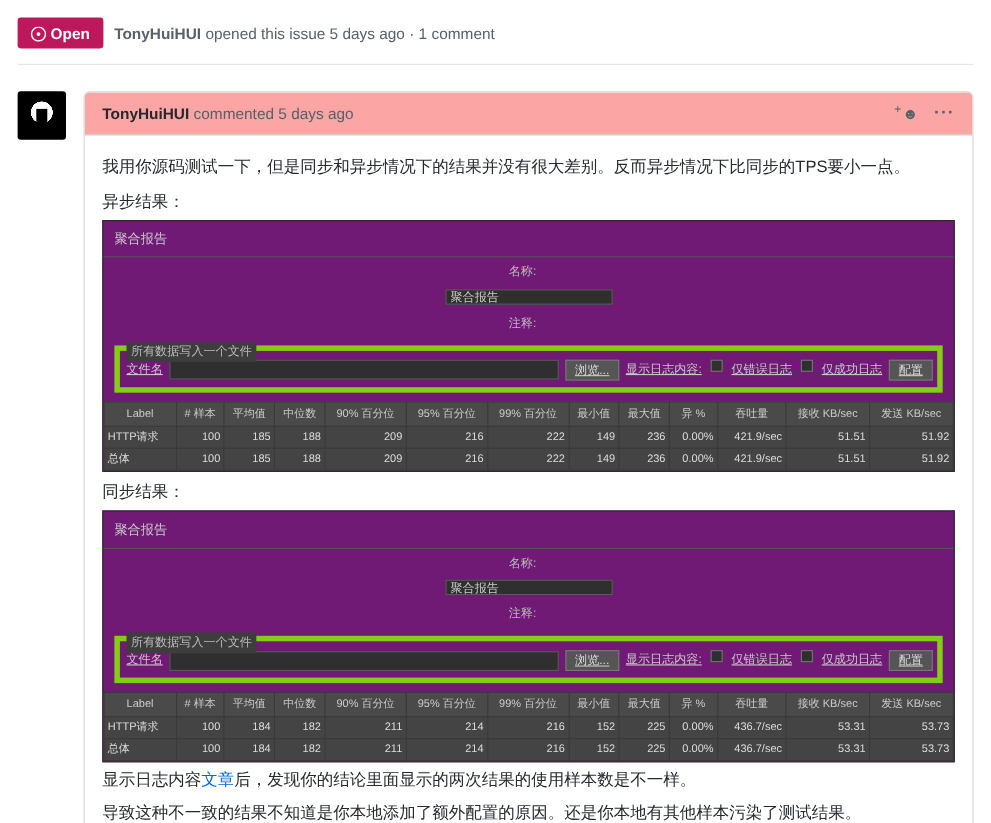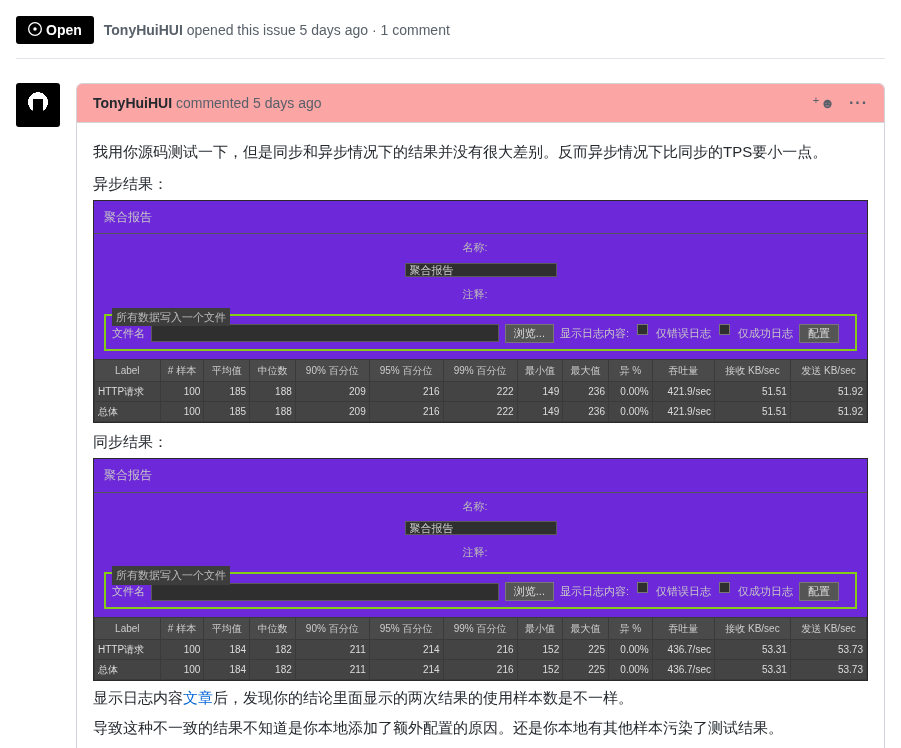--- a/index.html
+++ b/index.html
@@ -2,46 +2,46 @@
 <html><head>
 <meta charset="utf-8">
 <style>
 * { box-sizing: border-box; margin: 0; padding: 0; }
 body { font-family: -apple-system, BlinkMacSystemFont, "Segoe UI", Helvetica, Arial, sans-serif; color: #24292e; background: #fff; font-size: 14px; width: 901px; }
 .header { padding: 16px 16px 8px 16px; }
 .title-row { display: flex; align-items: baseline; gap: 8px; margin-bottom: 12px; }
 .issue-title { font-size: 30px; font-weight: 400; color: #24292e; }
 .issue-number { font-size: 30px; font-weight: 300; color: #6a737d; }
 .meta-row { display: flex; align-items: center; gap: 10px; padding-bottom: 14px; border-bottom: 1px solid #e1e4e8; }
-.state-badge { display: inline-flex; align-items: flex-start; gap: 4px; background: #000000; color: #fff; padding: 6px 12px; border-radius: 3px; font-weight: 600; font-size: 14px; }
+.state-badge { display: inline-flex; align-items: flex-end; gap: 4px; background: #be185d; color: #fff; padding: 6px 12px; border-radius: 3px; font-weight: 600; font-size: 14px; }
 .state-badge svg { fill: #fff; }
 .meta-text { color: #586069; }
 .meta-author { color: #586069; font-weight: 600; }
 .timeline { display: flex; padding: 16px; gap: 16px; }
 .avatar { width: 44px; height: 44px; border-radius: 3px; background: #000; display: flex; align-items: center; justify-content: center; flex-shrink: 0; overflow: hidden; }
 .avatar-inner { width: 28px; height: 28px; border-radius: 50%; background: radial-gradient(circle at 50% 40%, #fff 0%, #fff 45%, #000 46%); position: relative; display:flex; align-items:flex-end; justify-content:center;}
 .avatar-fig { width:10px; height:14px; background:#000; position:relative; top:-6px;}
 .comment-box { flex: 1; border: 1px solid #d1d5da; border-radius: 6px; overflow: hidden; }
 .comment-header { background: #fca5a5; padding: 10px 16px; border-bottom: 1px solid #d1d5da; display: flex; align-items: center; justify-content: space-between; }
 .comment-header-left { color: #586069; }
 .comment-author { font-weight: 600; color: #24292e; }
 .comment-header-right { display: flex; align-items: center; gap: 14px; color: #586069; }
 .reaction-btn { display:flex; align-items:center; color:#586069; cursor:pointer;}
 .reaction-btn .plus { font-size:11px; position:relative; top:-3px; margin-right:1px;}
 .dots { font-size: 16px; letter-spacing: 1px; cursor:pointer; font-weight:bold;}
 .comment-body { padding: 16px; line-height: 1.7; font-size: 15px; color: #24292e; }
 .comment-body p { margin-bottom: 4px; }
 .section-label { margin-top: 6px; margin-bottom: 2px; }
 .link { color: #0366d6; }
-.report { background: #6d28d9; color: #c8c8c8; font-size: 11px; border: 1px solid #2a2a2a; margin-bottom: 4px; }
+.report { background: #701a75; color: #c8c8c8; font-size: 11px; border: 1px solid #2a2a2a; margin-bottom: 4px; }
 .report-title { padding: 6px 10px; border-bottom: 1px solid #555; font-size: 12px; }
 .form-row { display: flex; align-items: center; padding: 4px 10px; gap: 6px; flex-direction: column; }
 .form-label { width: 36px; color: #bbb; font-size: 11px; }
 .form-input { flex: 1; max-width: 180px; height: 18px; background: #2f2f2f; border: 1px solid #5a5a5a; color: #ccc; padding: 0 4px; font-size: 11px; }
-.fieldset { margin: 6px 10px 8px 10px; border: 2px solid #84cc16; padding: 8px 16px 6px 6px; position: relative; }
+.fieldset { margin: 6px 10px 8px 10px; border: 5px solid #84cc16; padding: 8px 4px 6px 6px; position: relative; text-decoration: underline; }
 .fieldset-legend { position: absolute; top: -8px; left: 6px; background: #3d3d3d; padding: 0 4px; color: #bbb; font-size: 11px; }
 .file-row { display: flex; align-items: center; gap: 6px; }
 .file-input { flex: 1; height: 18px; background: #2f2f2f; border: 1px solid #5a5a5a; }
 .btn-small { background: #555; border: 1px solid #777; color: #ddd; padding: 1px 8px; font-size: 11px; cursor: pointer; }
 .log-opts { display: flex; align-items: flex-start; gap: 8px; white-space: nowrap; font-size:11px;}
 .chk { width: 11px; height: 11px; background: #2f2f2f; border: 1px solid #777; display: inline-block; vertical-align: middle; }
 .data-table { width: 100%; border-collapse: collapse; font-size: 10px; background: #444; }
 .data-table th { background: #4a4a4a; color: #ccc; padding: 2px 3px; text-align: center; font-weight: normal; border: 1px solid #3a3a3a; white-space: nowrap; font-size: 10px; }
 .data-table td { padding: 1px 3px; text-align: right; border: 1px solid #3a3a3a; color: #ddd; white-space: nowrap; font-size: 10px; }
 .data-table td:first-child { text-align: left; }

